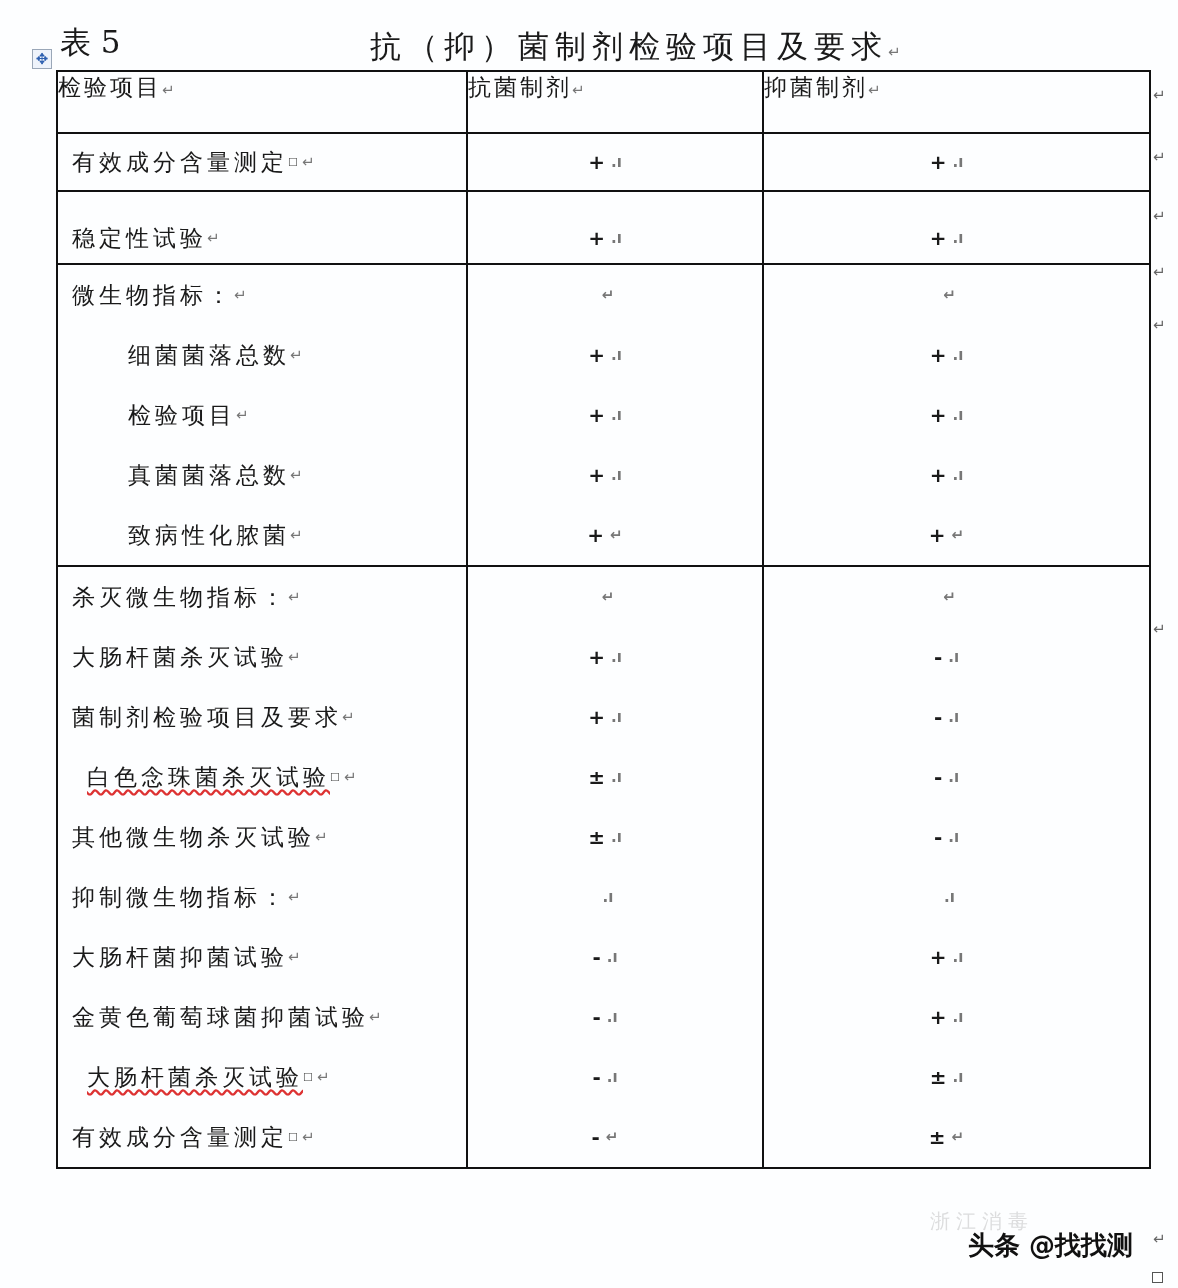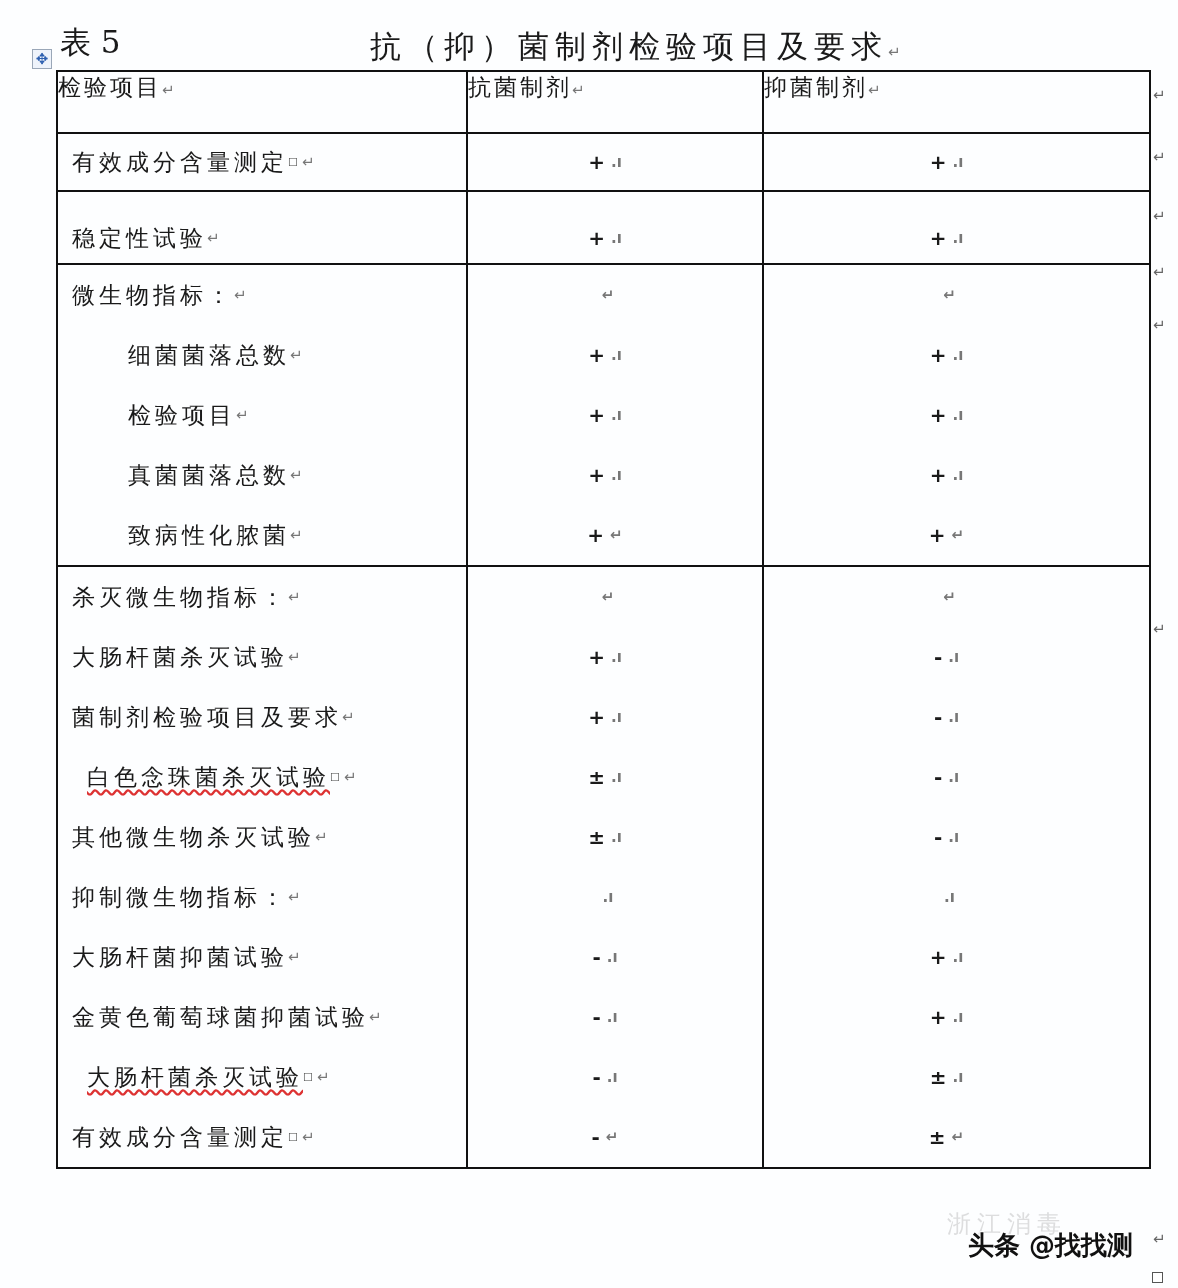--- a/index.html
+++ b/index.html
@@ -36,21 +36,21 @@
   .val .line { justify-content: center; padding-right: 20px; font-size: 20px; font-weight: bold; letter-spacing: 0; }
   .row-single .line { height: 56px; }
   .row-short .line { height: 50px; margin-top: 21px; }
   .rowmark {
     position: absolute; left: 1153px; font-size: 15px; color: #666;
   }
   .sup { font-size: 11px; vertical-align: super; color: #444; }
   .squiggle { text-decoration: underline wavy #d33; text-underline-offset: 4px; margin-left: 15px; }
   .watermark {
     position: absolute; left: 930px; top: 1208px; width: 215px; height: 60px;
-    color: rgba(160,160,160,0.35); font-size: 24px; letter-spacing: 6px; margin-left: 17px;
+    color: rgba(160,160,160,0.35); font-size: 20px; letter-spacing: 6px;
   }
   .watermark-credit {
     position: absolute; left: 968px; top: 1228px; font-size: 26px; color: #111;
     text-shadow: 1px 1px 0 #fff, -1px -1px 0 #fff; font-weight: bold;
   }
   .resize-handle {
     position: absolute; left: 1152px; top: 1272px; width: 9px; height: 9px; border: 1px solid #555; background: #fff;
   }
 </style>
 </head>

